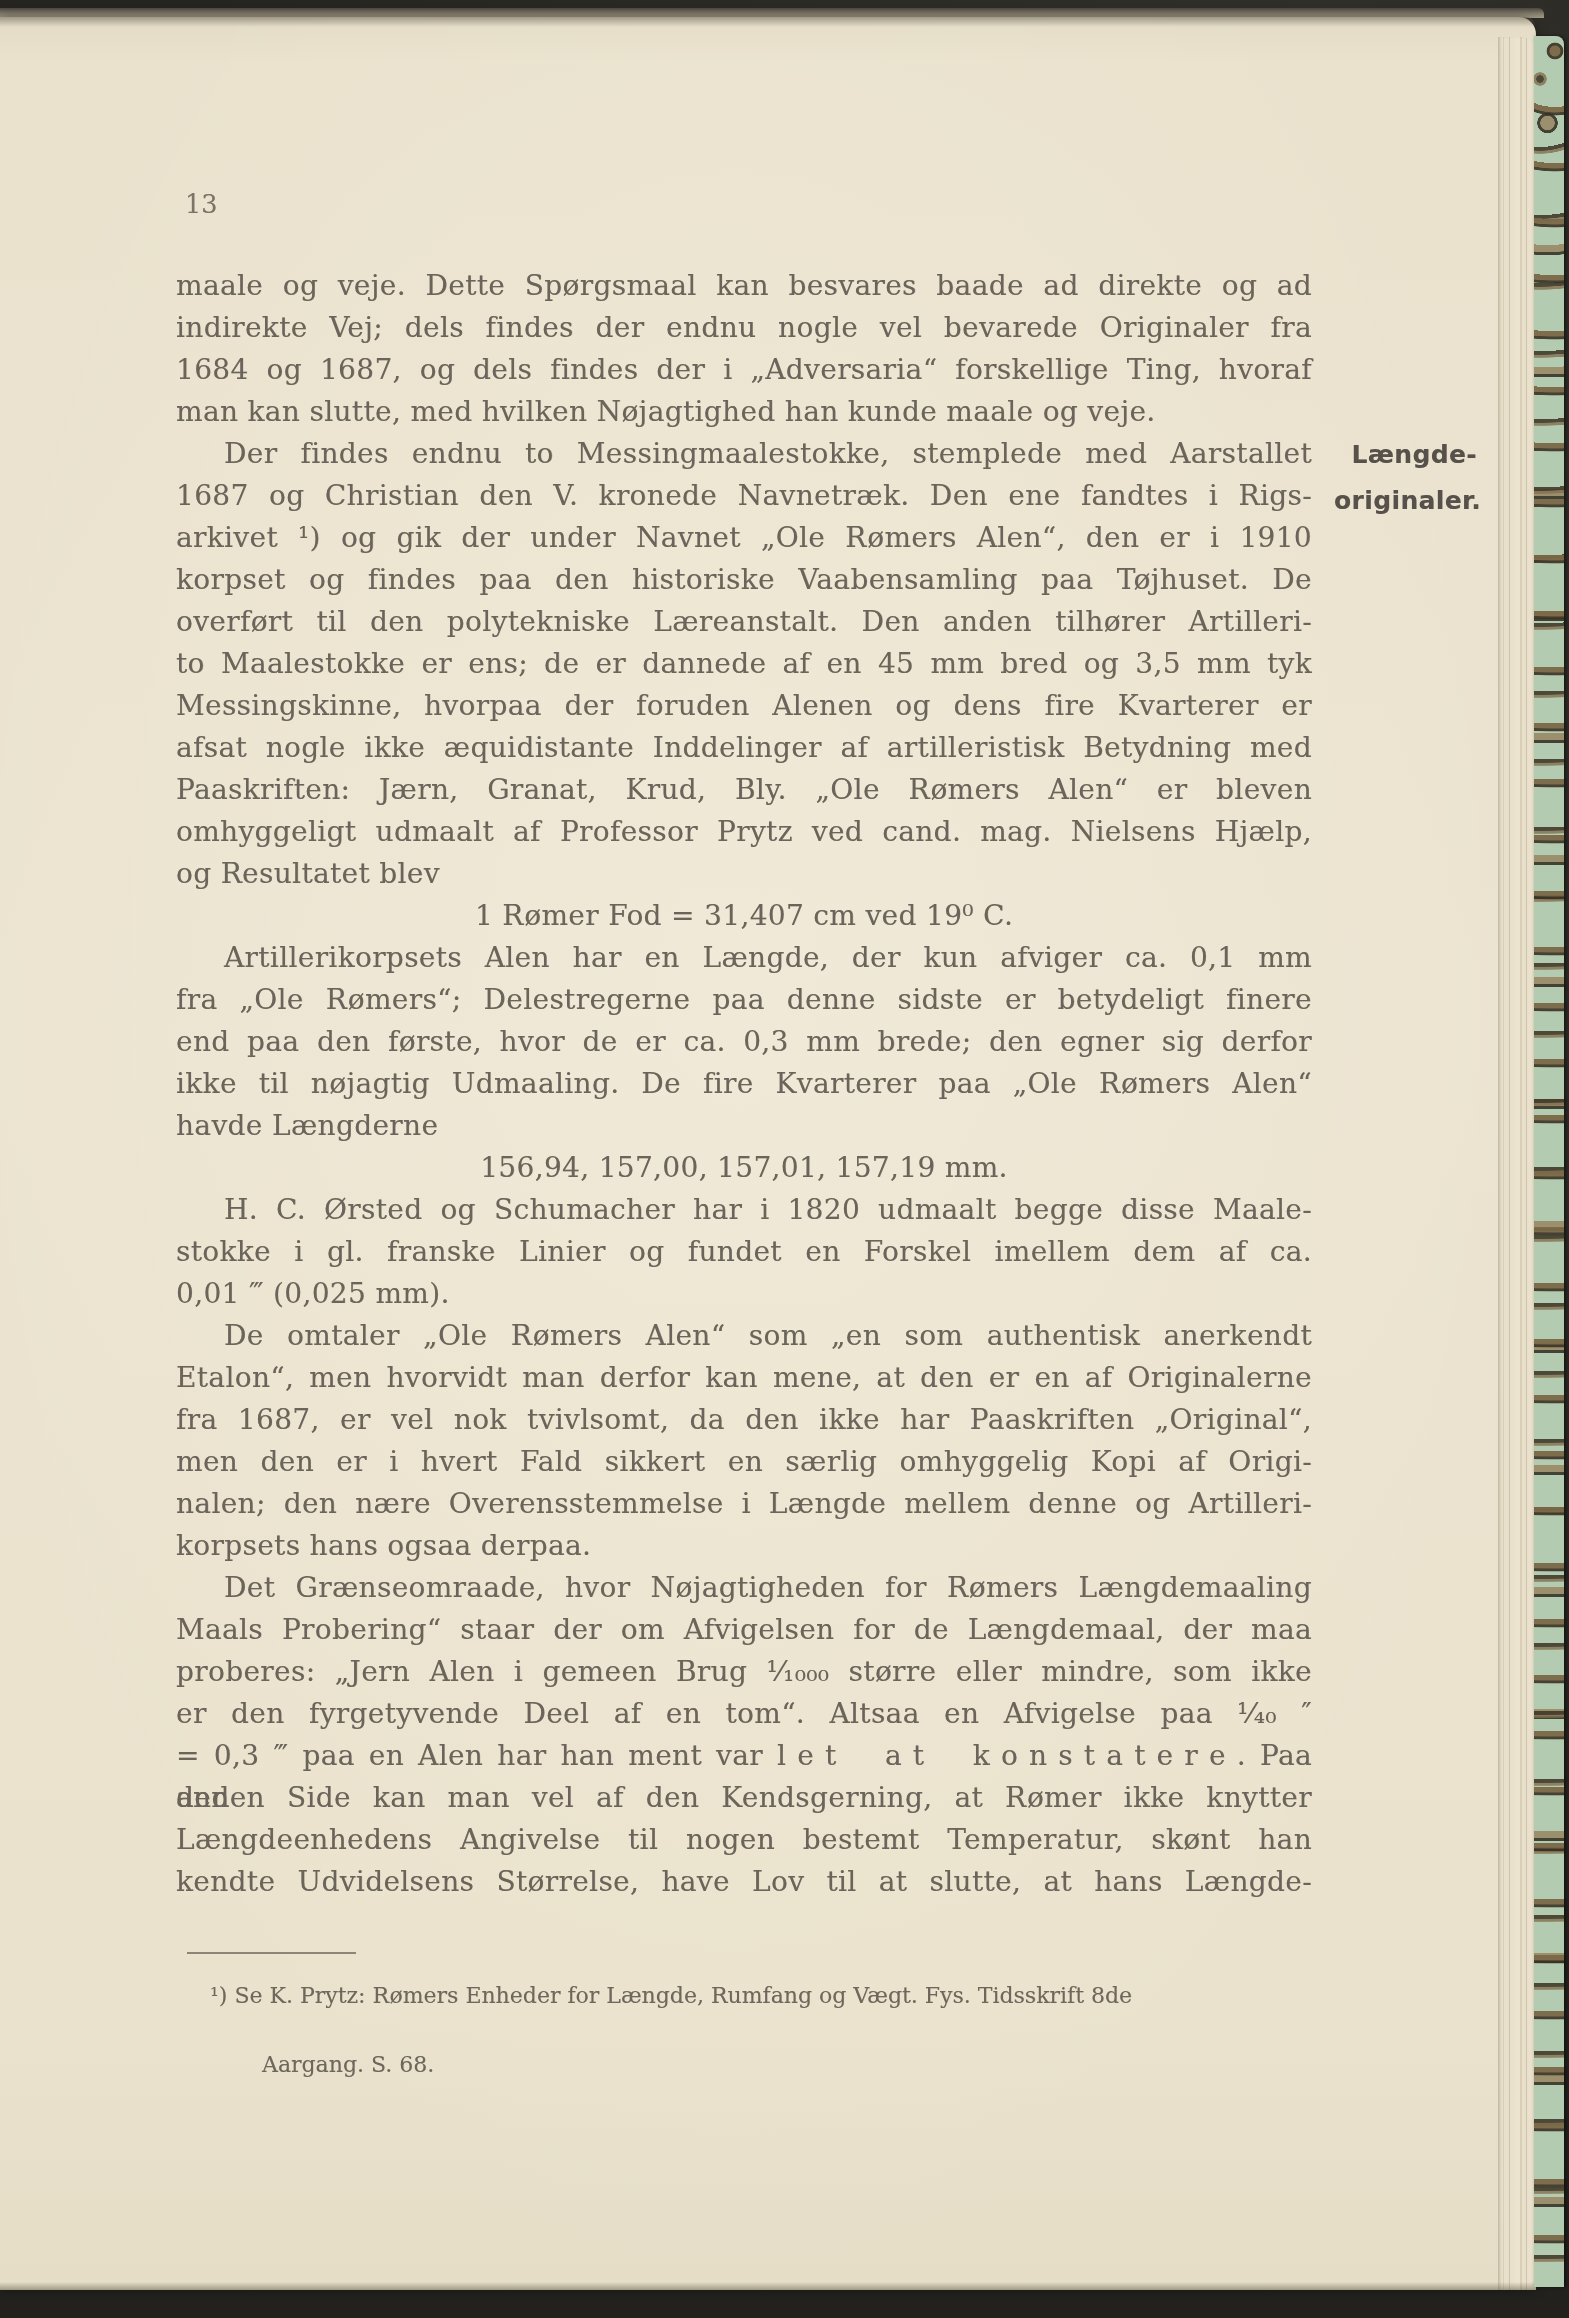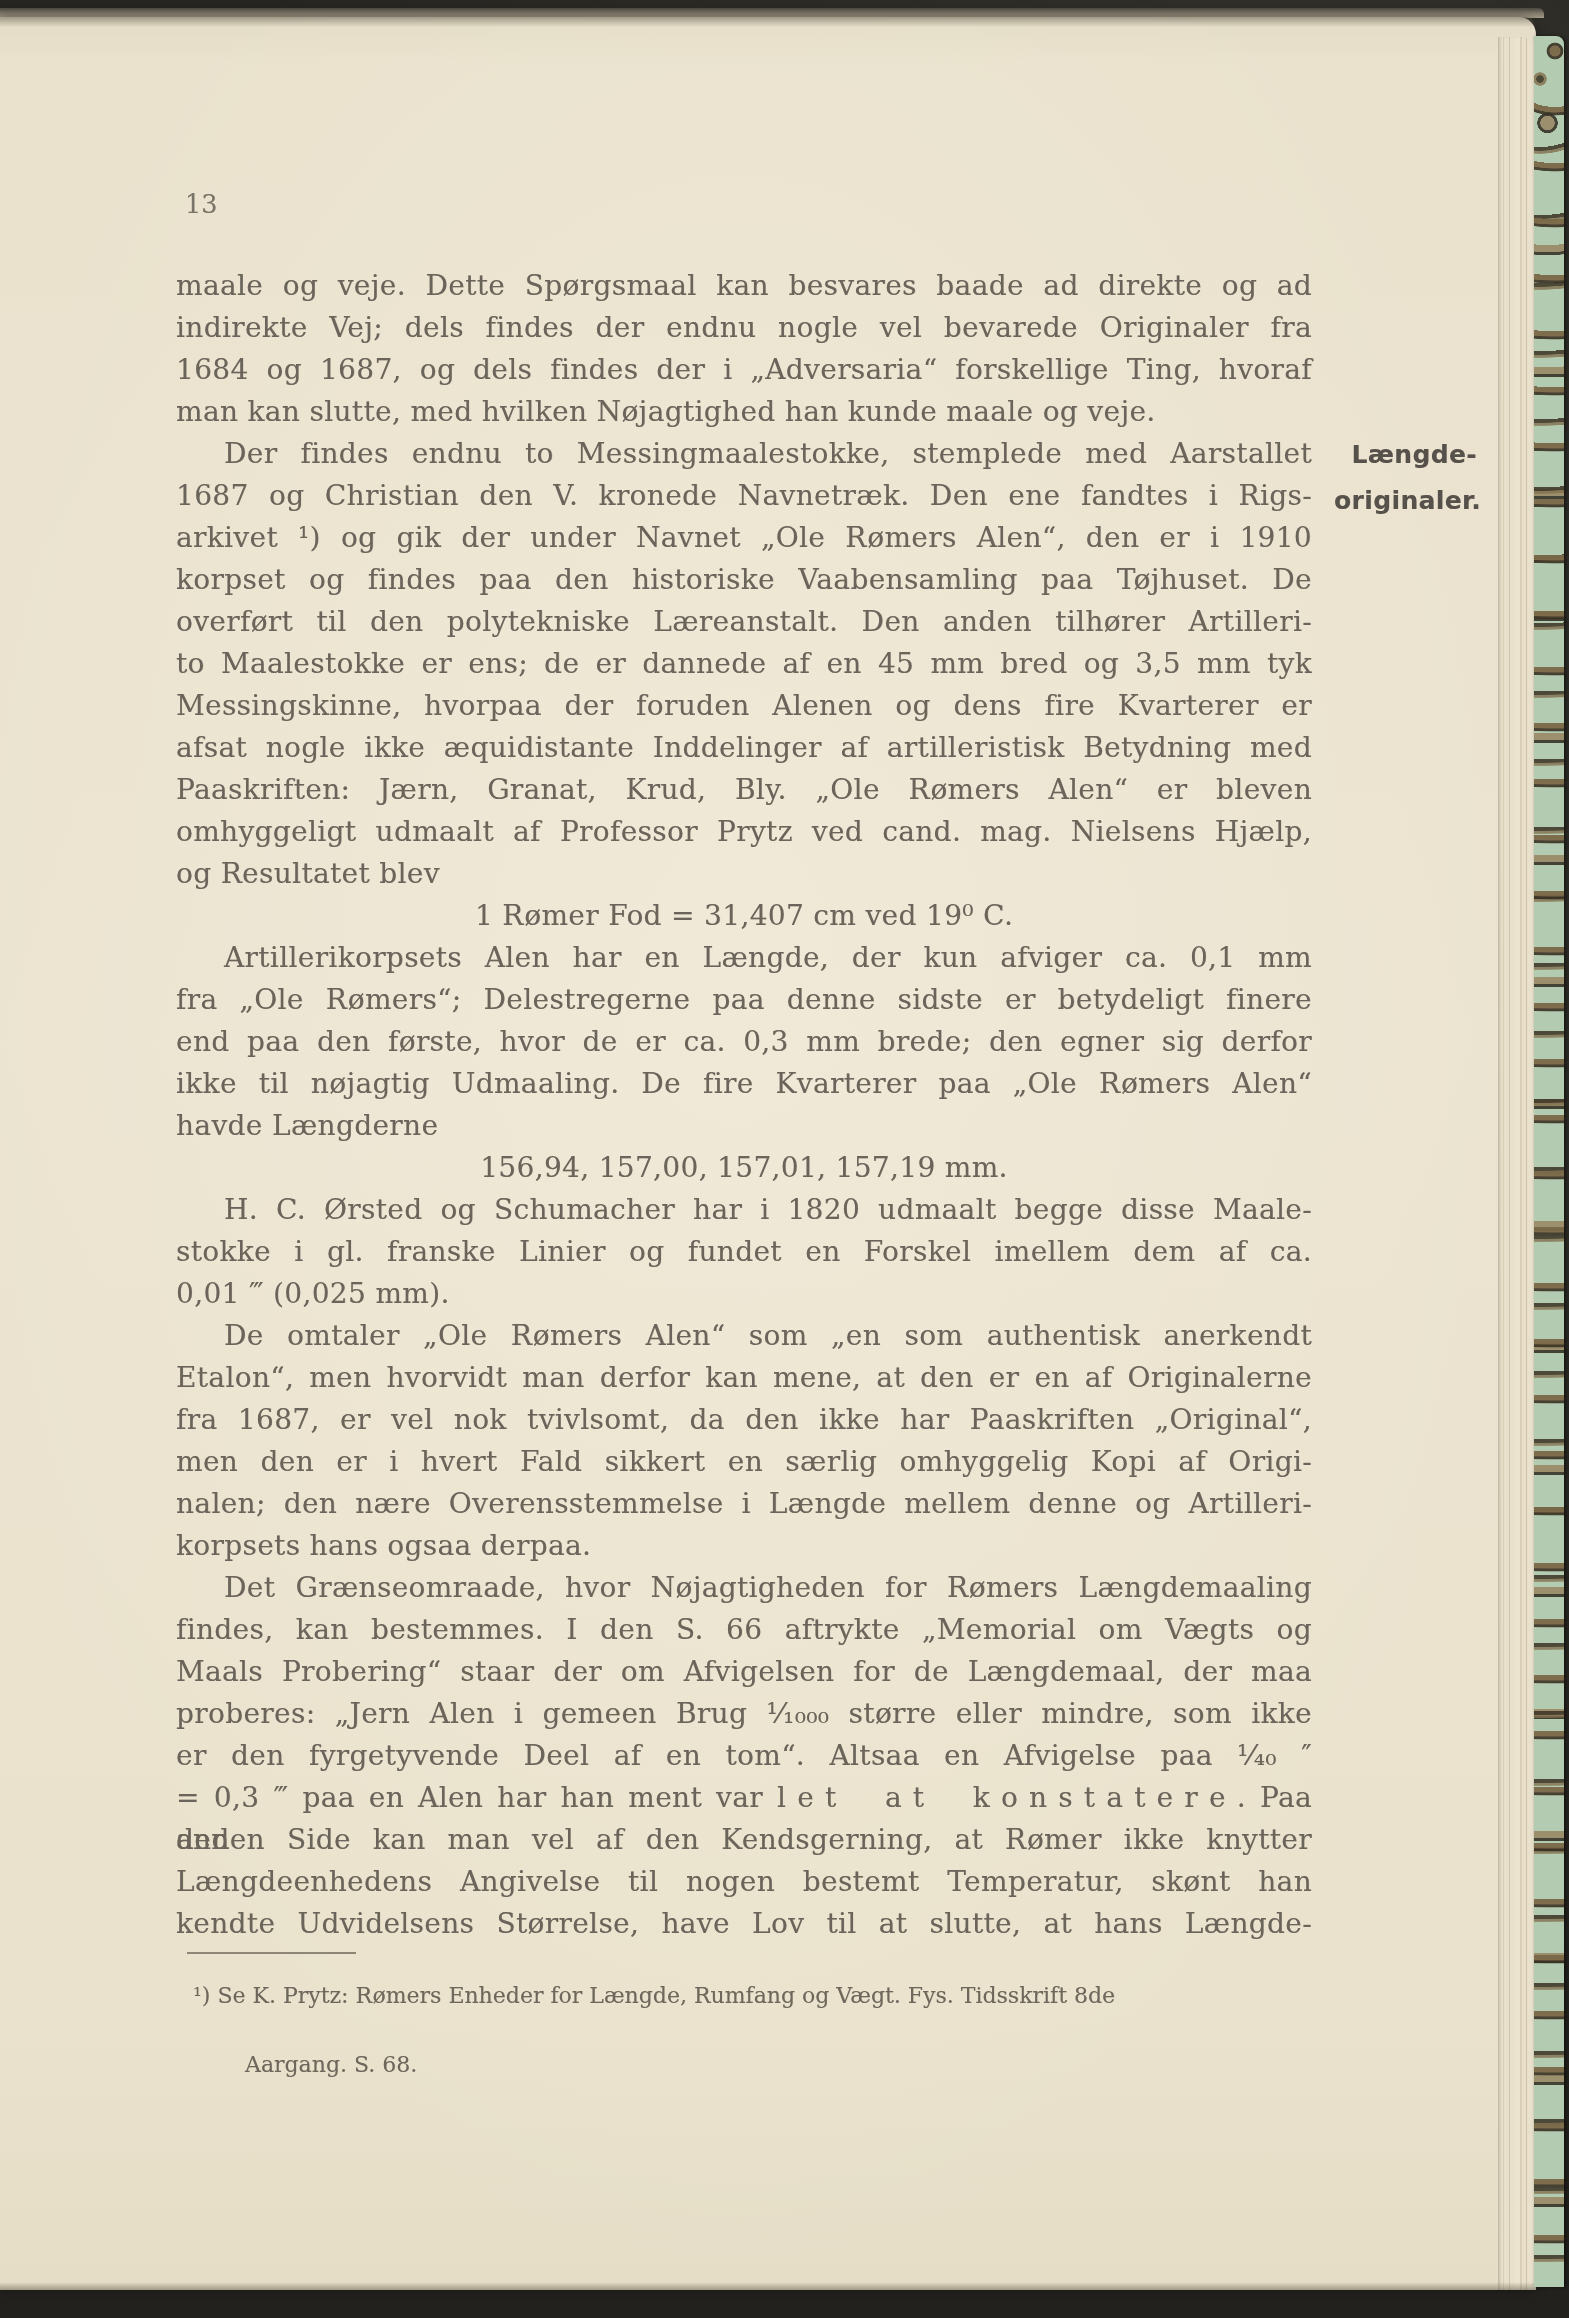--- a/index.html
+++ b/index.html
@@ -60,21 +60,21 @@
   .sp{letter-spacing:.40em;word-spacing:.45em;}
   
   .margin-note{position:absolute;left:1334px;top:415px;width:191px;
     font-family:"DejaVu Sans","Liberation Sans",sans-serif;font-weight:bold;
     font-size:25px;line-height:46px;color:#56514a;letter-spacing:.015em;
     text-shadow:0.3px 0.3px 0.6px rgba(86,81,74,.35);}
   .mn-1{padding-left:17.4px;}
   
   .footnote-rule{position:absolute;left:187px;top:1935px;width:169px;height:1.7px;
     background:rgba(110,102,88,.75);}
-  .footnote{position:absolute;left:185px;top:1958px;width:1136px;
+  .footnote{position:absolute;left:202px;top:1958px;width:1136px;
     font-size:22px;line-height:41px;color:#6e675c;
     text-shadow:0.3px 0.3px 0.6px rgba(110,103,90,.35);}
   .fn-1{padding-left:8px;}
   .fn-2{padding-left:60px;margin-top:28px;}
 </style>
 </head>
 <body>
 
 <div class="stage">
   <div class="top-band"></div>
@@ -116,21 +116,20 @@
       <div class="ln end">0,01 ‴ (0,025 mm).</div>
 
       <div class="ln j ind">De omtaler „Ole Rømers Alen“ som „en som authentisk anerkendt</div>
       <div class="ln j">Etalon“, men hvorvidt man derfor kan mene, at den er en af Originalerne</div>
       <div class="ln j">fra 1687, er vel nok tvivlsomt, da den ikke har Paaskriften „Original“,</div>
       <div class="ln j">men den er i hvert Fald sikkert en særlig omhyggelig Kopi af Origi-</div>
       <div class="ln j">nalen; den nære Overensstemmelse i Længde mellem denne og Artilleri-</div>
       <div class="ln end">korpsets hans ogsaa derpaa.</div>
 
       <div class="ln j ind">Det Grænseomraade, hvor Nøjagtigheden for Rømers Længdemaaling</div>
-      <div class="ln j">findes, kan bestemmes. I den S. 66 aftrykte „Memorial om Vægts og</div>
       <div class="ln j">Maals Probering“ staar der om Afvigelsen for de Længdemaal, der maa</div>
       <div class="ln j">proberes: „Jern Alen i gemeen Brug ¹⁄₁₀₀₀ større eller mindre, som ikke</div>
       <div class="ln j">er den fyrgetyvende Deel af en tom“. Altsaa en Afvigelse paa ¹⁄₄₀ ″</div>
       <div class="ln j"><span>= 0,3 ‴ paa en Alen har han ment var </span><span class="sp">let at konstatere</span><span>. Paa den</span></div>
       <div class="ln j">anden Side kan man vel af den Kendsgerning, at Rømer ikke knytter</div>
       <div class="ln j">Længdeenhedens Angivelse til nogen bestemt Temperatur, skønt han</div>
       <div class="ln j">kendte Udvidelsens Størrelse, have Lov til at slutte, at hans Længde-</div>
     </div>
 
     <div class="margin-note">

